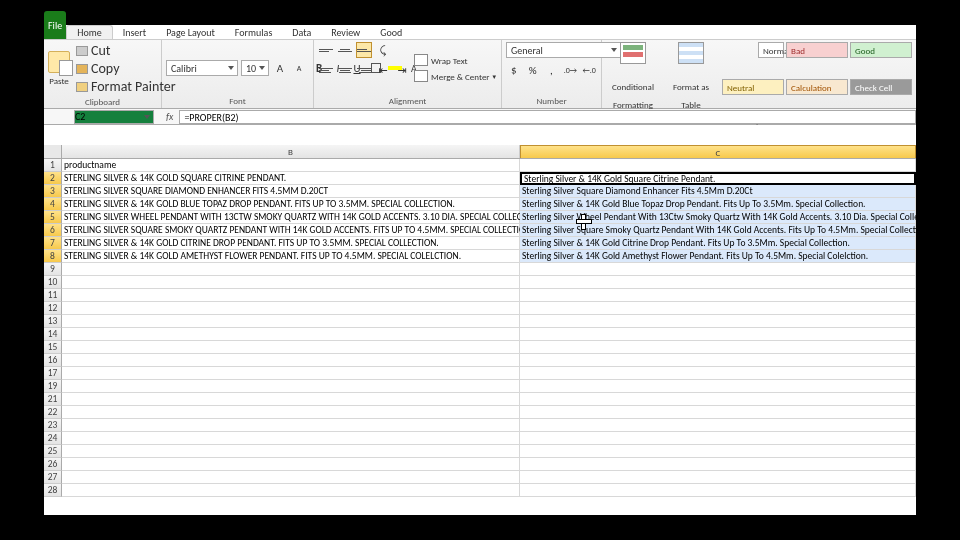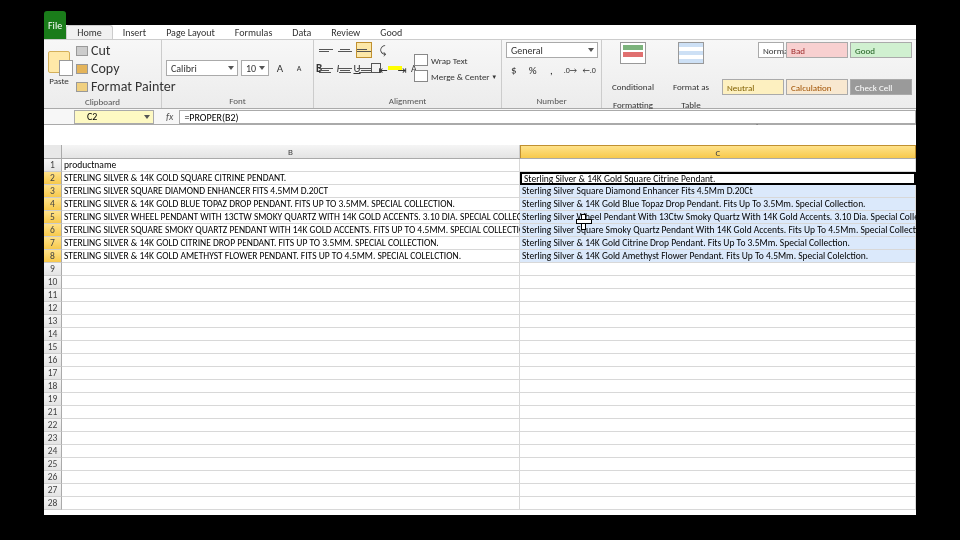--- a/index.html
+++ b/index.html
@@ -52,21 +52,21 @@
 .style-grid{display:grid;grid-template-columns:repeat(3,62px);gap:2px;}
 .style-cell{height:16px;border:1px solid #aaa;font-size:9px;display:flex;align-items:center;padding:0 4px;}
 .style-normal{background:#fff;margin-left:36px;}
 .style-bad{background:#f8d0d0;color:#a03030;}
 .style-good{background:#d0f0d0;color:#206020;}
 .style-neutral{background:#fdf0c0;color:#806000;}
 .style-calc{background:#f8e8d0;color:#a05000;}
 .style-check{background:#9a9a9a;color:#fff;}
 
 .fbar{height:16px;border-bottom:1px solid #aaa;display:flex;align-items:center;font-size:10px;background:#f7f7f7;}
-.name-box{width:80px;height:14px;border:1px solid #aaa;background:#fef9c3;margin:0 6px 0 30px;padding:0 12px;display:flex;align-items:center;position:relative;}
+.name-box{width:80px;height:14px;border:1px solid #aaa;background:#15803d;margin:0 6px 0 30px;padding:0 0;display:flex;align-items:center;position:relative;}
 .name-box::after{content:"";position:absolute;right:3px;top:4px;border-left:3px solid transparent;border-right:3px solid transparent;border-top:4px solid #555;}
 .fx{font-style:italic;color:#555;padding:0 6px;}
 .formula-input{flex:1;height:14px;border:1px solid #aaa;background:#fff;padding:0 4px;font-size:10px;}
 
 .grid-area{position:relative;height:calc(100% - 100px);overflow:hidden;background:#fff;}
 .col-headers{display:flex;height:14px;background:linear-gradient(#f5f5f5,#e4e4e4);border-bottom:1px solid #aaa;font-size:9px;}
 .row-header-corner{width:18px;border-right:1px solid #aaa;background:#e8e8e8;}
 .col-head{border-right:1px solid #ccc;display:flex;align-items:center;justify-content:center;color:#444;}
 .col-B{width:458px;}
 .col-C{width:396px;}
@@ -214,21 +214,21 @@
               <span>Merge &amp; Center</span>
               <span style="font-size:7px;"> ▾</span>
             </div>
         </div>
       </div>
       <div class="group-label">Alignment</div>
     </div>
 
     <div class="group" style="width:100px;">
       <div class="group-body" style="flex-direction:column;gap:4px;">
-        <div class="combo" style="width:92px;">General</div>
+        <div class="combo" style="width:115px;">General</div>
         <div class="font-row">
           <div class="sq-btn">$</div>
           <div class="sq-btn">%</div>
           <div class="sq-btn">,</div>
           <div class="sq-btn" style="font-size:8px;">.0→</div>
           <div class="sq-btn" style="font-size:8px;">←.0</div>
         </div>
       </div>
       <div class="group-label">Number</div>
     </div>
@@ -350,25 +350,20 @@
           <div class="row-head">16</div>
           <div class="cell B"></div>
           <div class="cell C"></div>
         </div>
         <div class="grow">
           <div class="row-head">17</div>
           <div class="cell B"></div>
           <div class="cell C"></div>
         </div>
         <div class="grow">
-          <div class="row-head">18</div>
-          <div class="cell B"></div>
-          <div class="cell C"></div>
-        </div>
-        <div class="grow">
           <div class="row-head">19</div>
           <div class="cell B"></div>
           <div class="cell C"></div>
         </div>
         <div class="grow">
           <div class="row-head">21</div>
           <div class="cell B"></div>
           <div class="cell C"></div>
         </div>
         <div class="grow">

